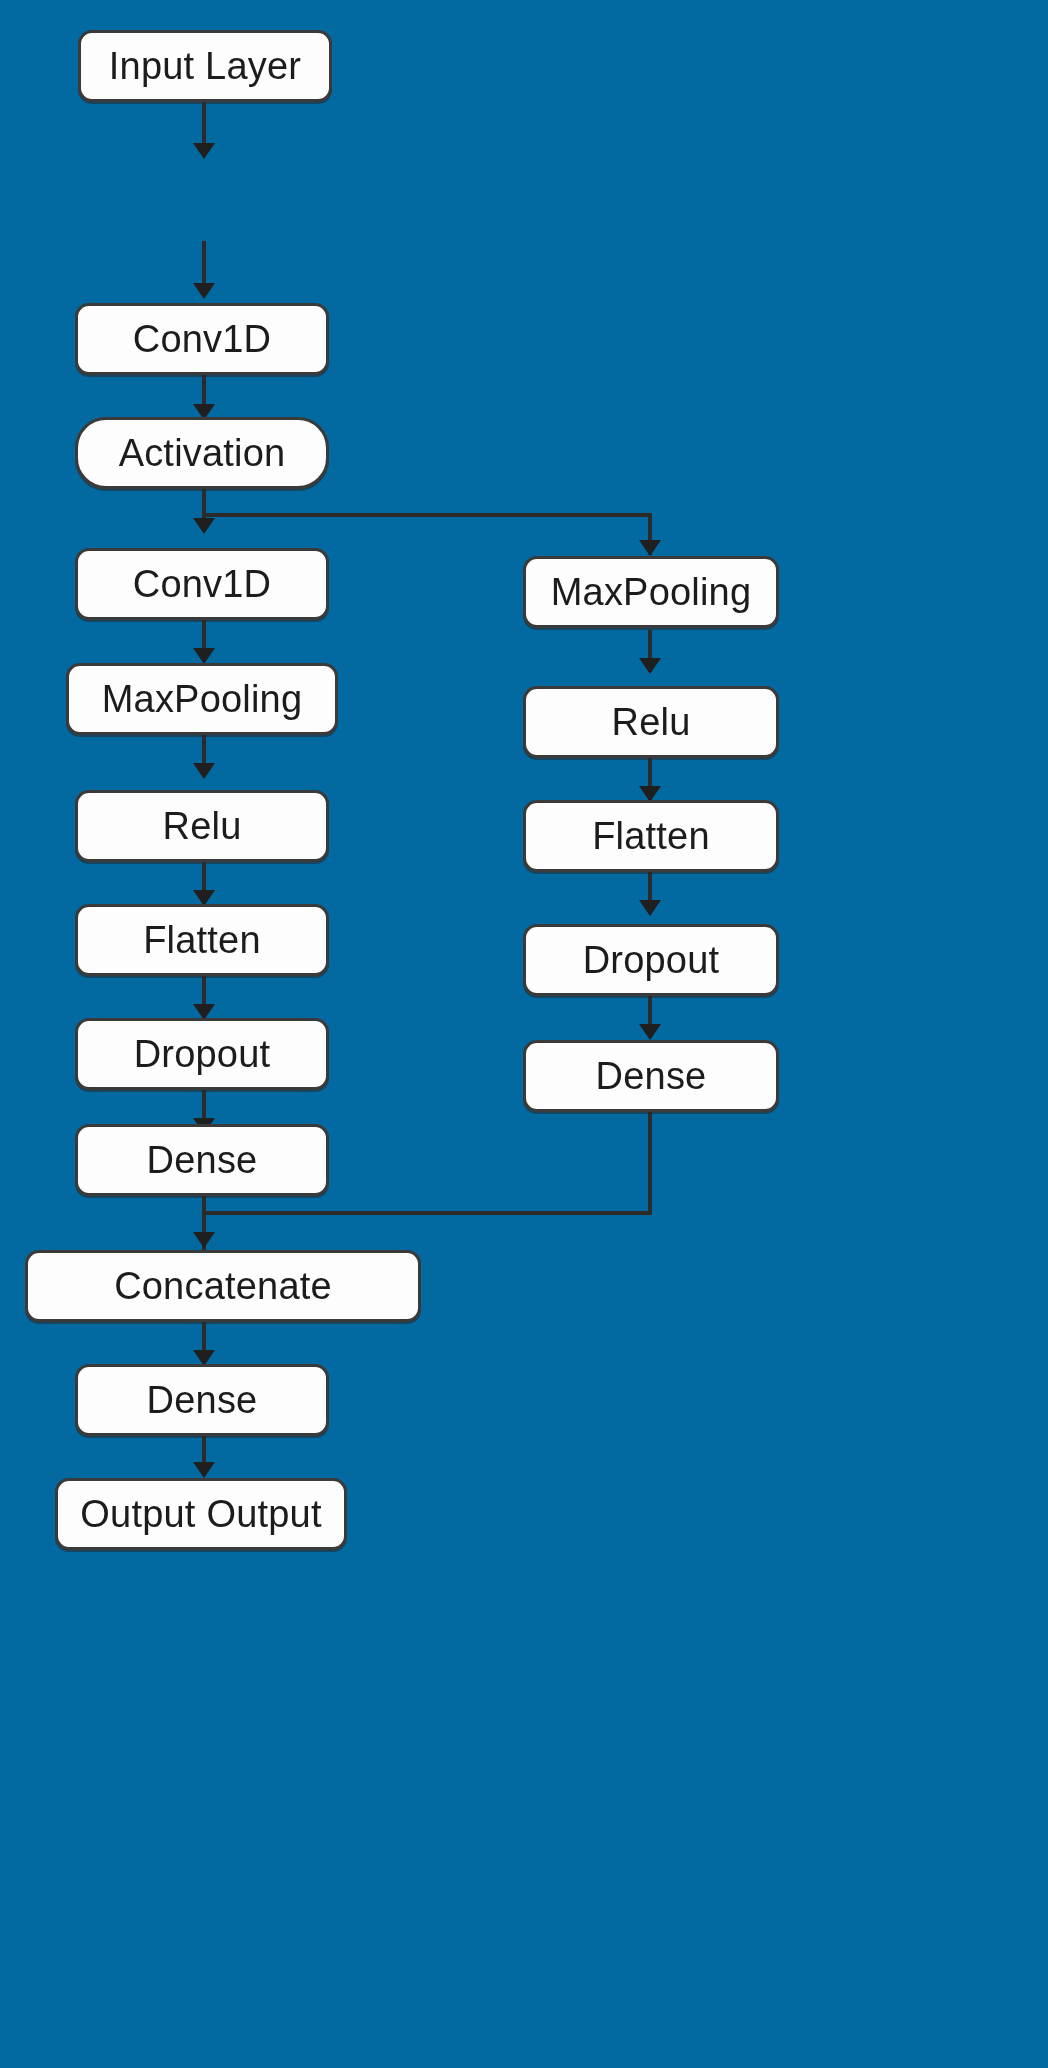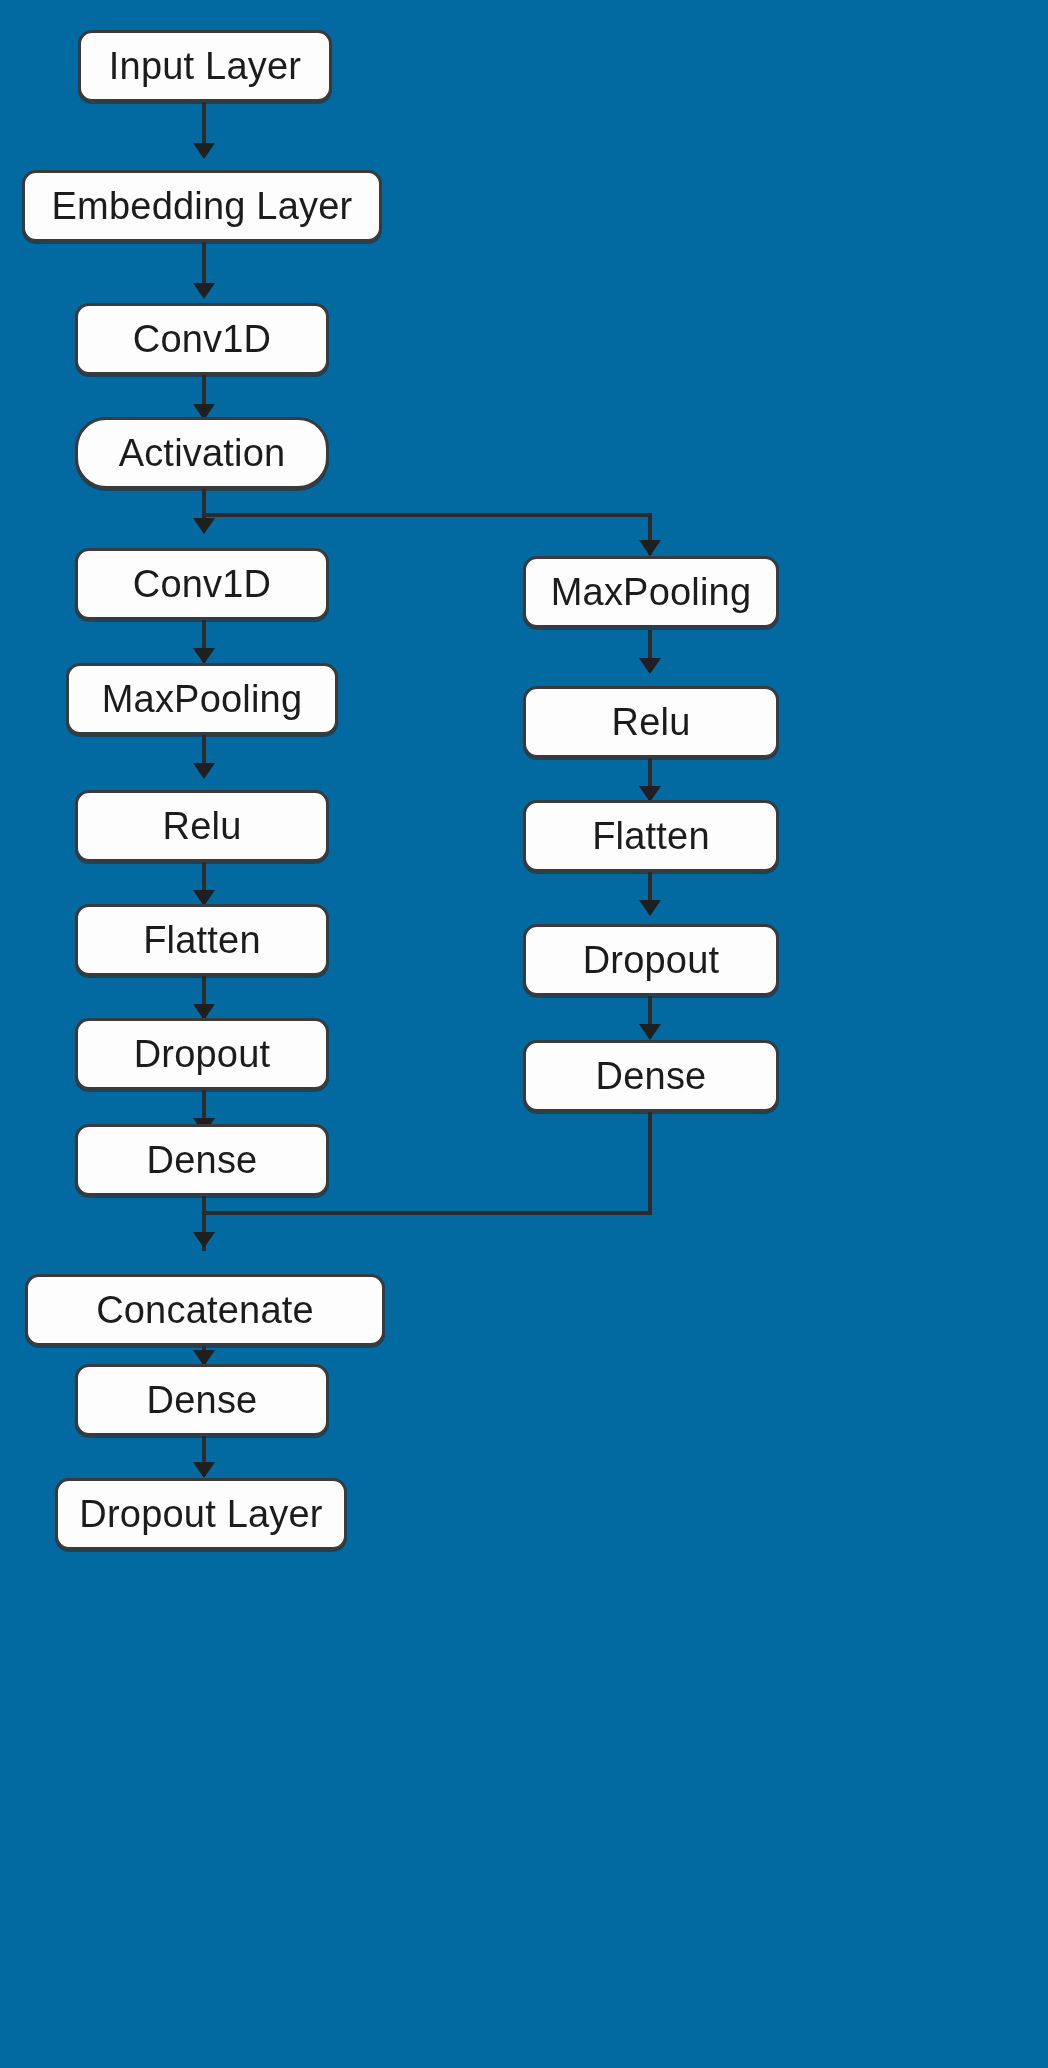--- a/index.html
+++ b/index.html
@@ -108,23 +108,20 @@
   <div class="edge-v" style="left:202px; top:1322px; height:42px;"></div>
   <div class="arrow-head" style="left:193px; top:1350px;"></div>
 
   <div class="edge-v" style="left:202px; top:1434px; height:42px;"></div>
   <div class="arrow-head" style="left:193px; top:1462px;"></div>
 
   <div class="node" style="left:78px; top:30px; width:254px; height:72px; font-size:38px;">
     <span class="node-label">Input Layer</span>
   </div>
 
-  <div class="node" style="left:22px; top:170px; width:360px; height:72px; font-size:38px;">
-    <span class="node-label">Embedding Layer</span>
-  </div>
 
   <div class="node" style="left:75px; top:303px; width:254px; height:72px; font-size:38px;">
     <span class="node-label">Conv1D</span>
   </div>
 
   <div class="node" style="left:75px; top:417px; width:254px; height:72px; font-size:38px;border-radius:31px;">
     <span class="node-label">Activation</span>
   </div>
 
   <div class="node" style="left:75px; top:548px; width:254px; height:72px; font-size:38px;">
@@ -164,25 +161,25 @@
   </div>
 
   <div class="node" style="left:523px; top:924px; width:256px; height:72px; font-size:38px;">
     <span class="node-label">Dropout</span>
   </div>
 
   <div class="node" style="left:523px; top:1040px; width:256px; height:72px; font-size:38px;">
     <span class="node-label">Dense</span>
   </div>
 
-  <div class="node" style="left:25px; top:1250px; width:360px; height:72px; font-size:38px;margin-top:24px;">
+  <div class="node" style="left:25px; top:1250px; width:396px; height:72px; font-size:38px;">
     <span class="node-label">Concatenate</span>
   </div>
 
   <div class="node" style="left:75px; top:1364px; width:254px; height:72px; font-size:38px;">
     <span class="node-label">Dense</span>
   </div>
 
   <div class="node" style="left:55px; top:1478px; width:292px; height:72px; font-size:38px;">
-    <span class="node-label">Dropout Layer</span>
+    <span class="node-label">Output Output</span>
   </div>
 
 </div>
 
 </body></html>

